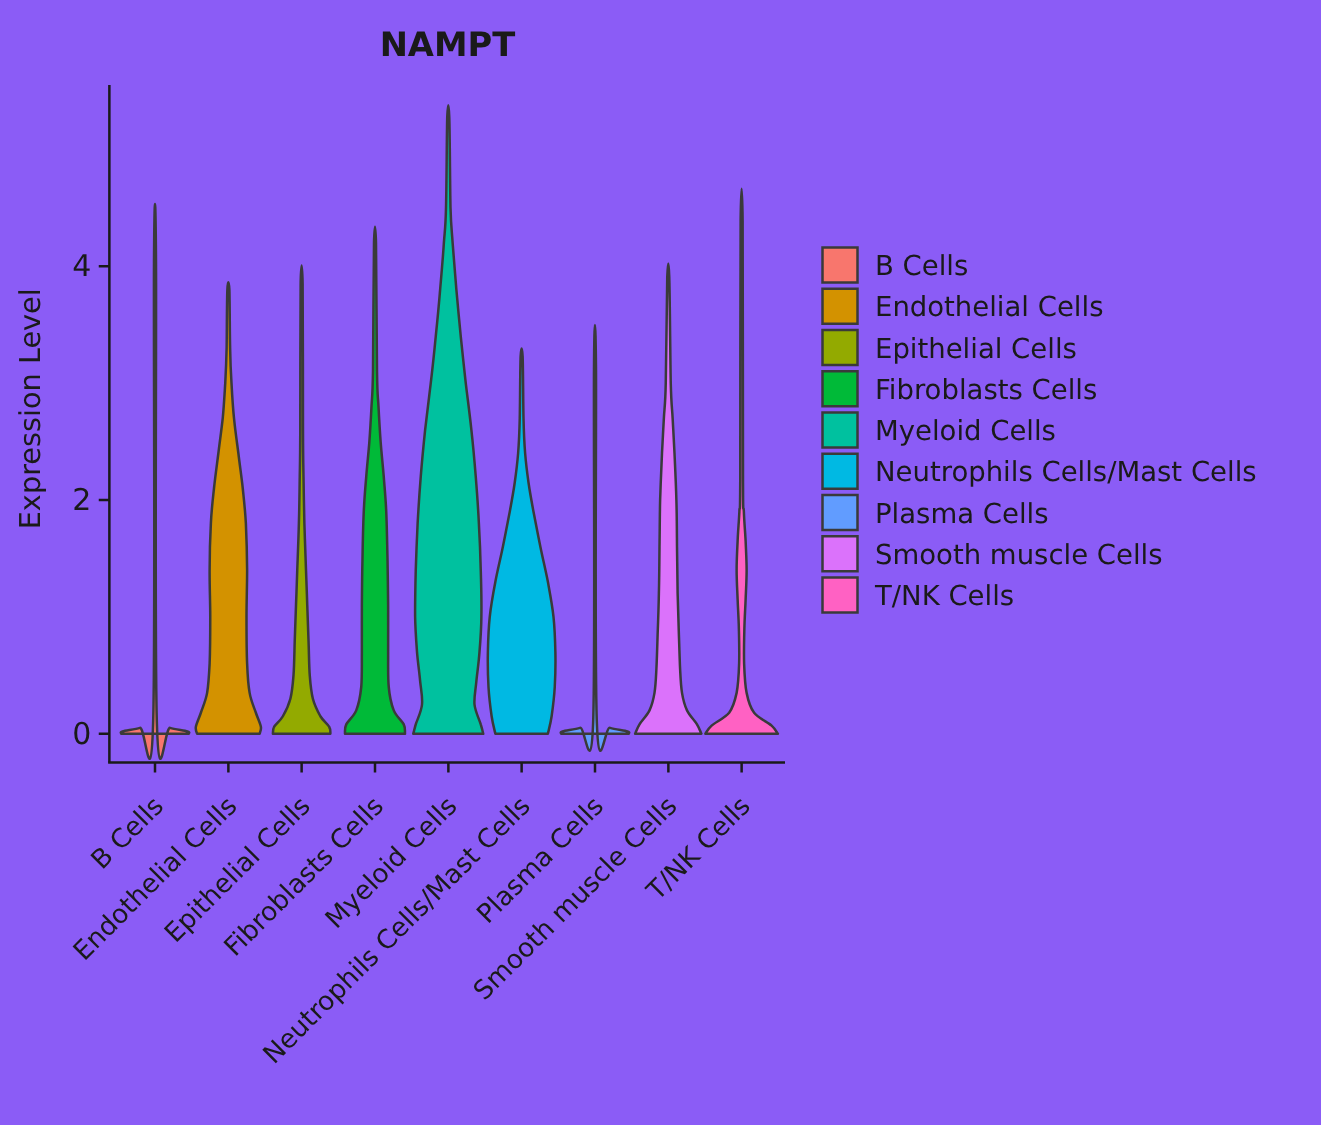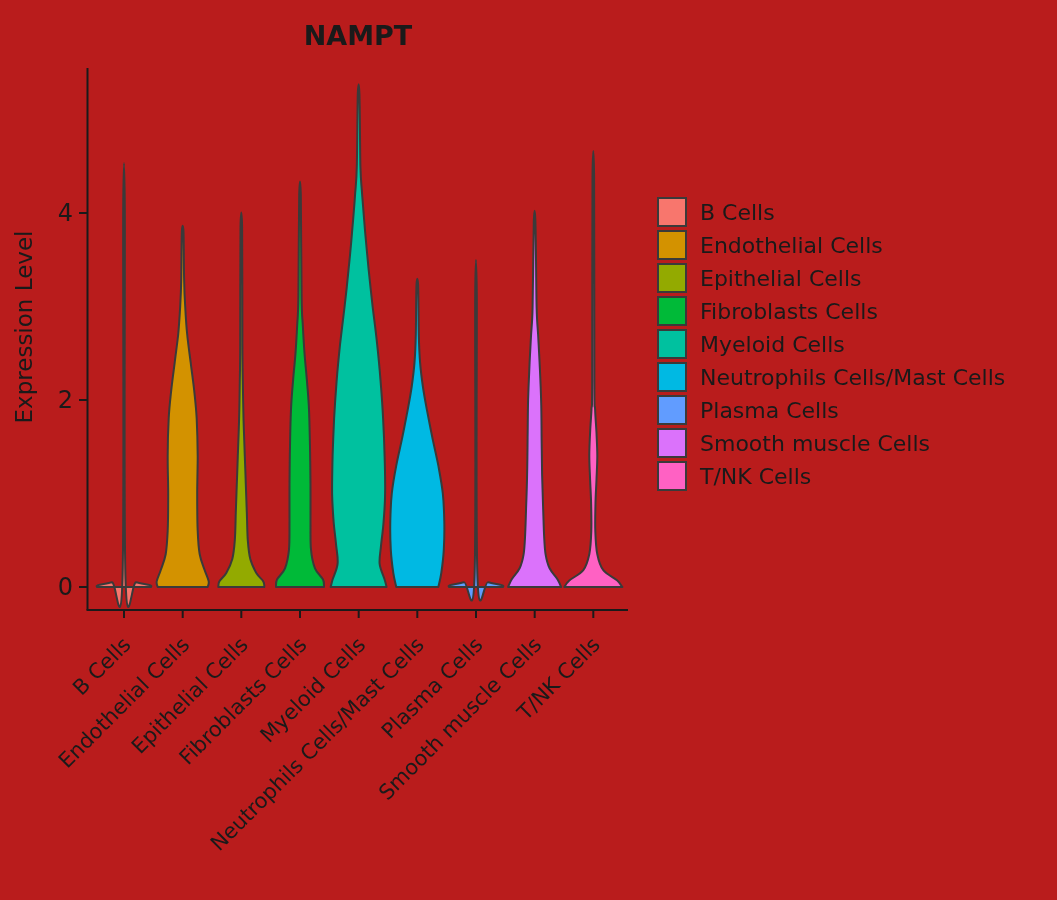--- a/index.html
+++ b/index.html
@@ -7,21 +7,21 @@
     padding: 0;
     background: #ffffff;
     width: 1057px;
     height: 900px;
     font-family: "DejaVu Sans", "Liberation Sans", sans-serif;
   }
   #figure {
     position: relative;
     width: 1057px;
     height: 900px;
-    background: #b91c1c;
+    background: #8b5cf6;
   }
   svg text {
     fill: #1a1a1a;
     font-family: "DejaVu Sans", "Liberation Sans", sans-serif;
   }
   .axis-line { stroke: #1a1a1a; stroke-width: 2; }
   .tick-line { stroke: #1a1a1a; stroke-width: 2; }
   .title-text { font-size: 27px; font-weight: bold; }
   .ylab-text  { font-size: 23px; }
   .ytick-text { font-size: 24px; }

